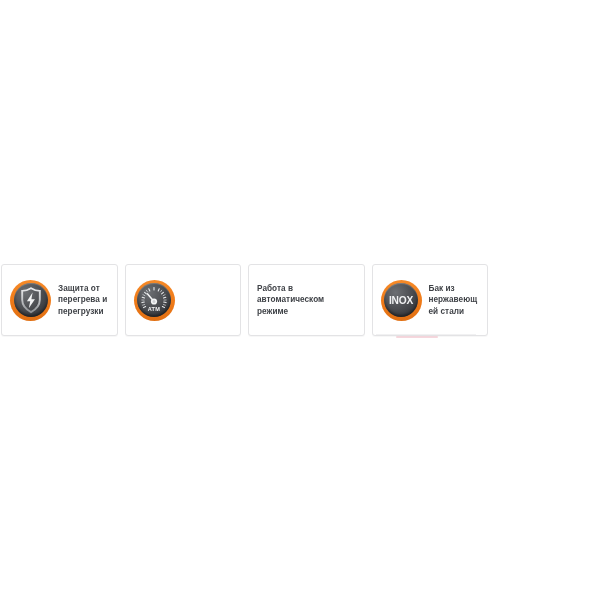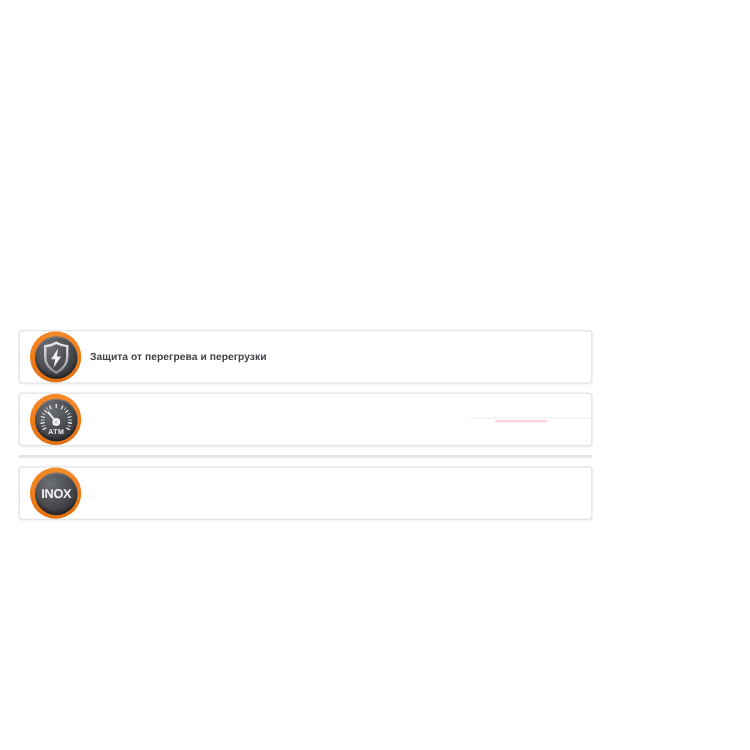--- a/index.html
+++ b/index.html
@@ -15,25 +15,25 @@
     position: relative;
   }
 
   #feature-strip {
     position: absolute;
     left: 0;
     top: 264px;
     width: 489px;
     height: 72px;
     display: flex;
-    flex-direction: column;
+    flex-direction: row;
     align-items: stretch;
     justify-content: flex-start;
     gap: 7px;
-    padding: 0 15px;
+    padding: 0 1px;
     box-sizing: border-box;
   }
 
   .feature-card {
     flex: 1 1 0;
     min-width: 0;
     background: #ffffff;
     border: 1px solid #e3e3e5;
     border-radius: 3px;
     box-sizing: border-box;
@@ -161,29 +161,31 @@
           <line x1="17" y1="18.4" x2="10.6" y2="10.9" stroke="#f3f4f5" stroke-width="1.5" stroke-linecap="round"></line>
           <circle cx="17" cy="18.5" r="3.1" fill="#f4f5f6"></circle>
           <circle cx="17" cy="18.5" r="1.5" fill="#cfd1d4"></circle>
           <text x="17" y="28.4" text-anchor="middle" font-family="Liberation Sans, sans-serif" font-size="5.6" font-weight="bold" fill="#f2f3f4" letter-spacing="0.3">ATM</text>
         </svg>
       </div>
     </div>
   </div>
 
   <div class="feature-card">
+    <div class="feature-text">Работа в автоматическом режиме</div>
   </div>
 
   <div class="feature-card">
     <div class="feature-icon">
       <div class="ring"></div>
       <div class="disc">
         <svg viewBox="0 0 34 34" aria-hidden="true">
           <text x="17" y="20.6" text-anchor="middle" font-family="Liberation Sans, sans-serif" font-size="10.2" font-weight="bold" fill="#f1f2f3" letter-spacing="-0.2">INOX</text>
         </svg>
       </div>
     </div>
+    <div class="feature-text">Бак из нержавеющей стали</div>
   </div>
 
 </div>
 
 <div id="stray-artifact-line"></div>
 <div id="stray-artifact"></div>
 
 </body></html>

